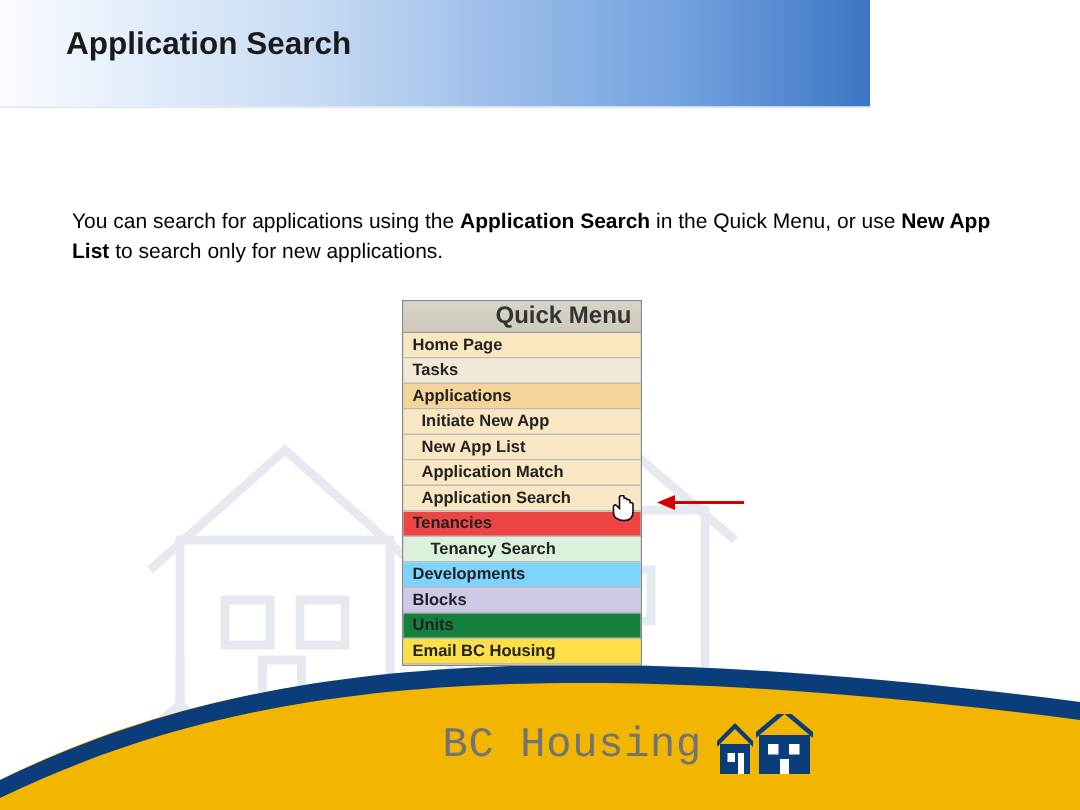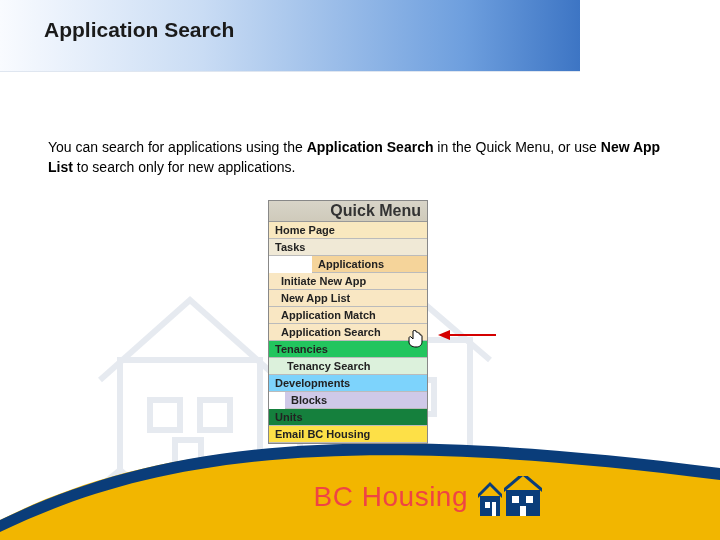--- a/index.html
+++ b/index.html
@@ -76,26 +76,26 @@
   }
   .qm-item {
     border-bottom: 1px solid #bbb;
     padding: 2px 4px 2px 6px;
     font-weight: bold;
     color: #222;
   }
   .qm-sub { padding-left: 18px; font-weight: bold; color: #222; }
   .hp   { background: #f9e8bf; }
   .tk   { background: #f0e9d6; }
-  .apps { background: #f5d49a; margin-left: 43px; }
+  .apps { background: #f5d49a; }
   .apps-sub { background: #f9e7c3; padding-left: 12px; }
-  .ten  { background: #22c55e; }
+  .ten  { background: #ef4444; }
   .ten-sub { background: #dcf1dc; }
   .dev  { background: #7dd3fc; }
-  .blk  { background: #cfc9e8; margin-left: 16px; }
+  .blk  { background: #cfc9e8; }
   .uni  { background: #15803d; }
   .eml  { background: #fde047; }
   .qm-item.highlight { position: relative; }
 
   .arrow {
     position: absolute;
     top: 129px;
     left: 170px;
     width: 58px;
     height: 12px;
@@ -123,23 +123,23 @@
   .logo {
     position: absolute;
     right: 36px;
     bottom: 22px;
     z-index: 3;
     display: flex;
     align-items: center;
     gap: 10px;
   }
   .logo-text {
-    font-family: Liberation Sans, sans-serif;
+    font-family: Liberation Mono, monospace;
     font-size: 28px;
-    color: #ef4444;
+    color: #737373;
     letter-spacing: .5px;
   }
   .logo-mark svg { display: block; }
 </style>
 </head>
 <body>
 
 <div class="slide">
 
   <div class="title-bar">

